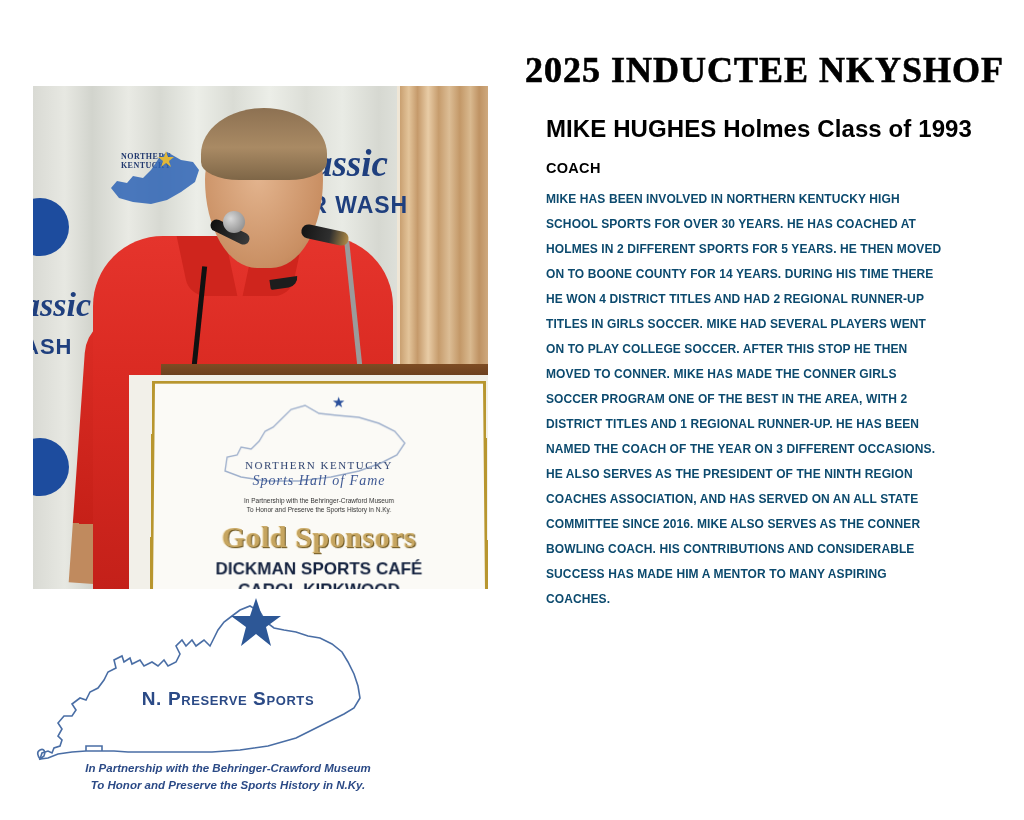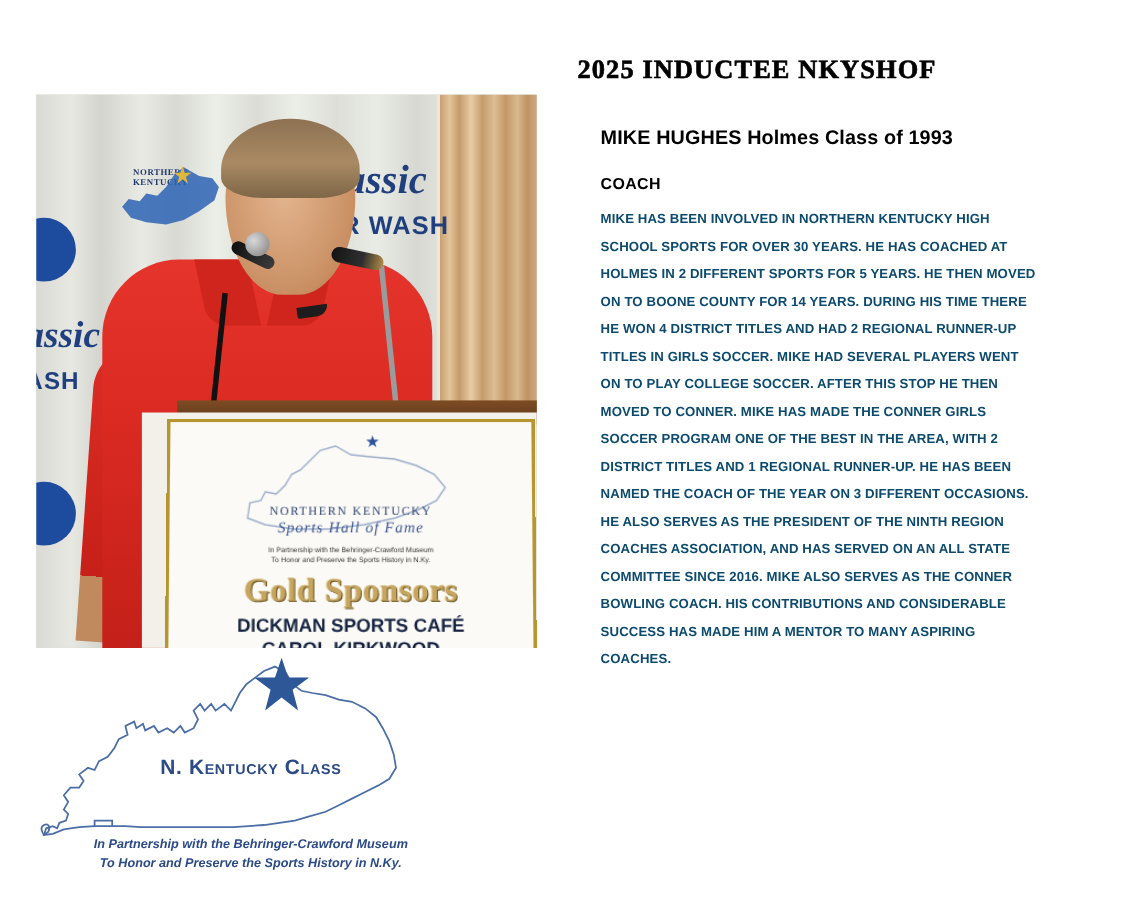--- a/index.html
+++ b/index.html
@@ -211,31 +211,31 @@
   }
 
   
   .right{
     position:absolute;left:519px;top:0;width:505px;height:820px;
   }
   .headline{
     position:absolute;left:6px;top:52px;width:495px;
     font-family:"Liberation Serif",serif;
     font-weight:700;
-    font-size:24px;
+    font-size:36px;
     line-height:1;
     letter-spacing:1px;
     color:#000;
     white-space:nowrap;
     -webkit-text-stroke:.6px #000;
   }
   .subhead{
     position:absolute;left:27px;top:115px;width:470px;
     font-family:"Liberation Sans",sans-serif;
-    font-weight:700;font-size:18px;color:#000;
+    font-weight:700;font-size:24px;color:#000;
     letter-spacing:.1px;
   }
   .role{
     position:absolute;left:27px;top:160px;
     font-family:"Liberation Sans",sans-serif;
     font-weight:700;font-size:14.5px;color:#000;letter-spacing:.3px;text-align:center;
   }
   .bio{
     position:absolute;left:27px;top:187px;width:400px;
     font-family:"Liberation Sans",sans-serif;
@@ -324,21 +324,21 @@
                L96 66 L102 62 L104 68 L112 64 L116 70 L124 66 L130 70 L136 64 L140 70 L148 66 L152 58
                L148 50 L154 44 L158 50 L164 44 L168 50 L176 44 L182 50 L186 42 L190 34 L196 26 L204 20
                L212 14 L222 10 L232 16 L238 26 L246 32 L256 34 L268 36 L280 40 L292 42 L304 48 L314 56
                L320 66 L326 78 L330 90 L332 102 L326 112 L316 118 L304 124 L292 130 L280 136 L268 142
                L254 146 L240 150 L226 152 L212 154 L198 155 L184 156 L170 156 L156 156 L142 156
                L128 156 L114 156 L100 156 L86 155 L72 155 L58 155 L44 156 L30 158 L20 162 Z" fill="none" stroke="#4a6ea5" stroke-width="1.6"></path>
       <path d="M12 163 C10 160 8 156 12 154 C16 152 18 156 16 160 Z" fill="none" stroke="#4a6ea5" stroke-width="1.6"></path>
       <path d="M58 155 L58 150 L74 150 L74 155" fill="none" stroke="#4a6ea5" stroke-width="1.6"></path>
       <polygon points="228,2 234,20 253,20 238,31 243,50 228,38 213,50 218,31 203,20 222,20" fill="#2d5796"></polygon>
     </svg>
-    <div class="logo-line1">N. Kentucky Class</div>
+    <div class="logo-line1">N. Preserve Sports</div>
     <div class="logo-tag">
       <span>In Partnership with the Behringer-Crawford Museum</span><br>
       <span>To Honor and Preserve the Sports History in N.Ky.</span>
     </div>
   </div>
 
   <div class="right">
     <div class="headline">2025 INDUCTEE NKYSHOF</div>
     <div class="subhead">MIKE HUGHES Holmes Class of 1993</div>
     <div class="role">COACH</div>

